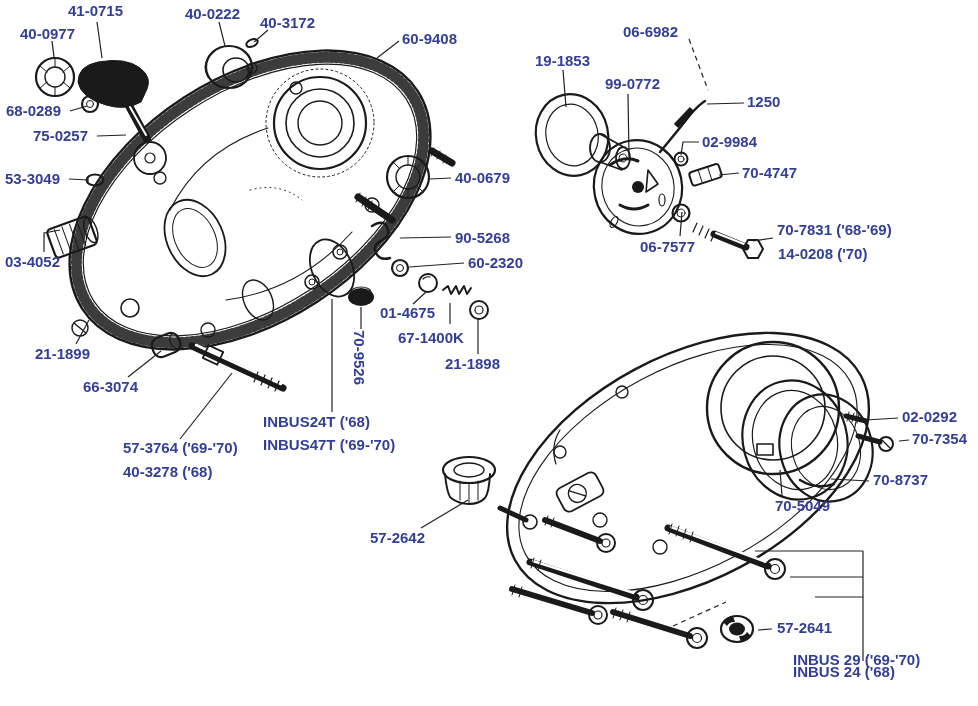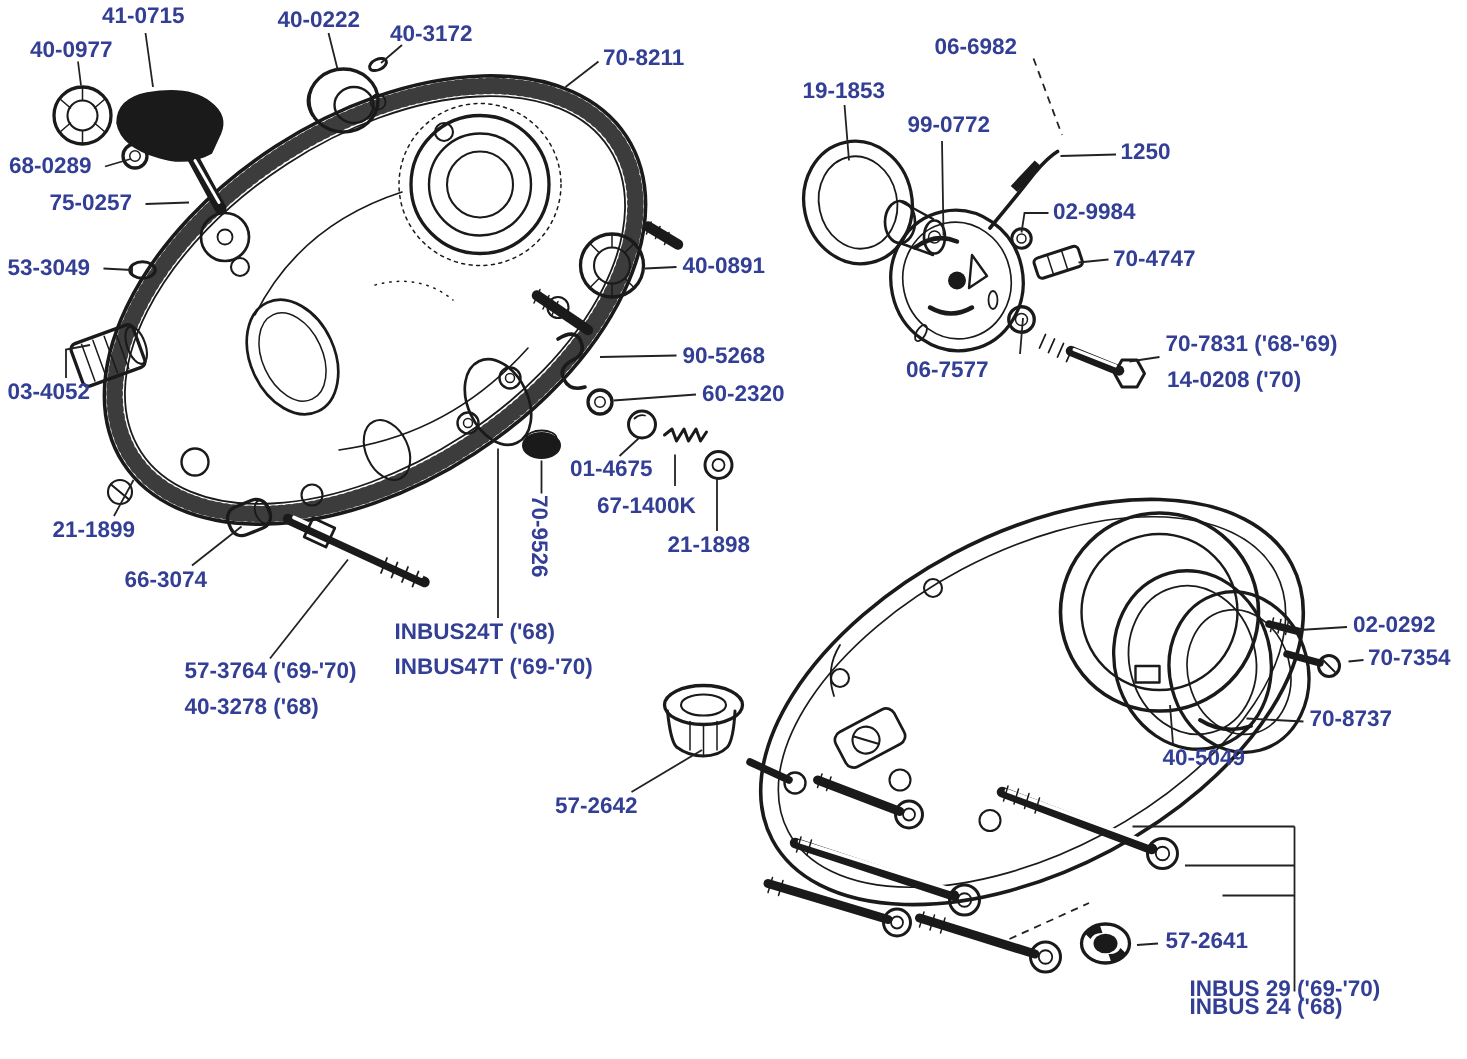--- a/index.html
+++ b/index.html
@@ -339,49 +339,49 @@
     <path class="leader" d="M815,597 L863,597"></path>
     <path class="leader" d="M863,551 L863,661"></path>
     <path class="leader" d="M673,626 L726,602" stroke-dasharray="5 4"></path>
   </g>
 </svg>
 
   <span class="lbl" style="left:68px;top:3px">41-0715</span>
   <span class="lbl" style="left:20px;top:26px">40-0977</span>
   <span class="lbl" style="left:185px;top:6px">40-0222</span>
   <span class="lbl" style="left:260px;top:15px">40-3172</span>
-  <span class="lbl" style="left:402px;top:31px">70-8211</span>
+  <span class="lbl" style="left:402px;top:31px">60-9408</span>
   <span class="lbl" style="left:6px;top:103px">68-0289</span>
   <span class="lbl" style="left:33px;top:128px">75-0257</span>
   <span class="lbl" style="left:5px;top:171px">53-3049</span>
   <span class="lbl" style="left:5px;top:254px">03-4052</span>
   <span class="lbl" style="left:35px;top:346px">21-1899</span>
   <span class="lbl" style="left:83px;top:379px">66-3074</span>
   <span class="lbl" style="left:123px;top:440px">57-3764 ('69-'70)</span>
   <span class="lbl" style="left:123px;top:464px">40-3278 ('68)</span>
-  <span class="lbl" style="left:455px;top:170px">40-0891</span>
+  <span class="lbl" style="left:455px;top:170px">40-0679</span>
   <span class="lbl" style="left:455px;top:230px">90-5268</span>
   <span class="lbl" style="left:468px;top:255px">60-2320</span>
   <span class="lbl" style="left:380px;top:305px">01-4675</span>
   <span class="lbl" style="left:398px;top:330px">67-1400K</span>
   <span class="lbl" style="left:445px;top:356px">21-1898</span>
   <span class="lbl vert" style="left:350px;top:330px">70-9526</span>
   <span class="lbl" style="left:263px;top:414px">INBUS24T ('68)</span>
   <span class="lbl" style="left:263px;top:437px">INBUS47T ('69-'70)</span>
   <span class="lbl" style="left:370px;top:530px">57-2642</span>
   <span class="lbl" style="left:623px;top:24px">06-6982</span>
   <span class="lbl" style="left:535px;top:53px">19-1853</span>
   <span class="lbl" style="left:605px;top:76px">99-0772</span>
   <span class="lbl" style="left:747px;top:94px">1250</span>
   <span class="lbl" style="left:702px;top:134px">02-9984</span>
   <span class="lbl" style="left:742px;top:165px">70-4747</span>
-  <span class="lbl" style="left:604px;top:239px">06-7577</span>
+  <span class="lbl" style="left:640px;top:239px">06-7577</span>
   <span class="lbl" style="left:777px;top:222px">70-7831 ('68-'69)</span>
   <span class="lbl" style="left:778px;top:246px">14-0208 ('70)</span>
   <span class="lbl" style="left:902px;top:409px">02-0292</span>
   <span class="lbl" style="left:912px;top:431px">70-7354</span>
   <span class="lbl" style="left:873px;top:472px">70-8737</span>
-  <span class="lbl" style="left:775px;top:498px">40-5049</span>
+  <span class="lbl" style="left:775px;top:498px">70-5049</span>
   <span class="lbl" style="left:777px;top:620px">57-2641</span>
   <span class="lbl" style="left:793px;top:664px">INBUS 24 ('68)</span>
   <span class="lbl" style="left:793px;top:652px">INBUS 29 ('69-'70)</span>
 
 </div>
 
 </body></html>

